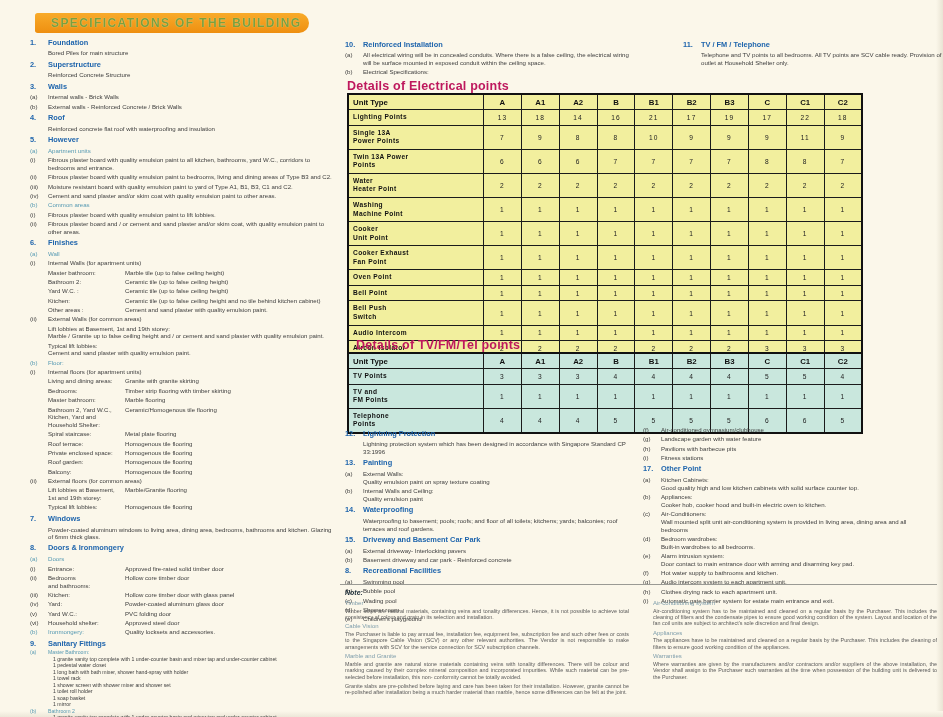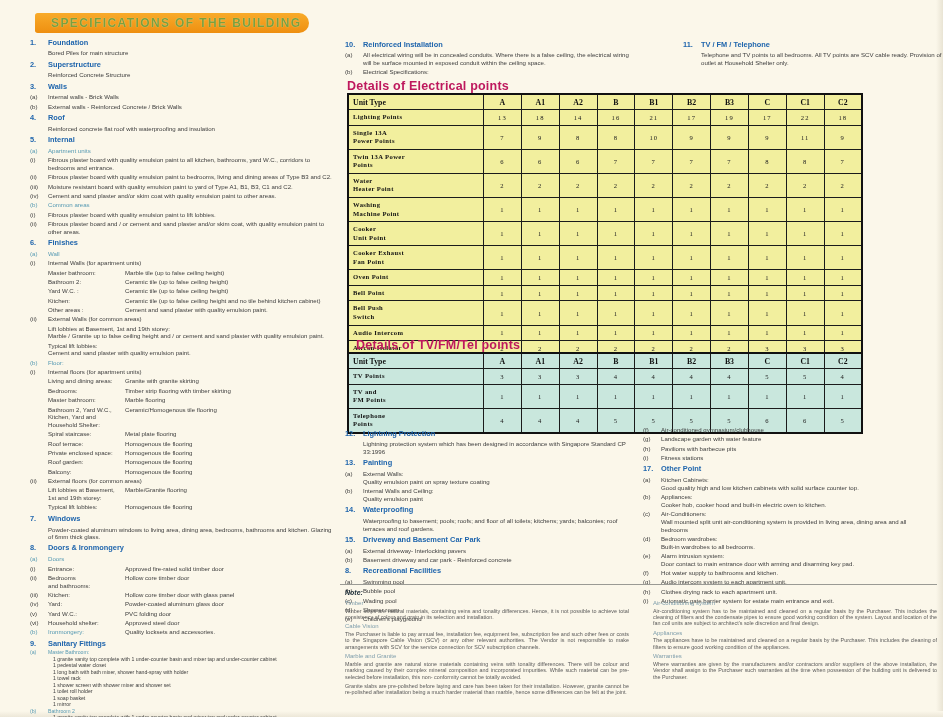--- a/index.html
+++ b/index.html
@@ -32,21 +32,21 @@
   .content.pair{display:flex;white-space:normal;}
   .lbl{flex:0 0 74px;white-space:pre-line;padding-right:3px;}
   .val{flex:1;}
   .teal{color:#579ab3;}
   .tight .row{font-size:5.2px;line-height:1.13;margin-bottom:.6px;}
   .row.li .content{padding-left:5px;max-width:255px;}
 
   
   .tbl-title{position:absolute;font-size:12.5px;font-weight:bold;color:#be185d;letter-spacing:.2px;}
   .tbl-host{position:absolute;width:516px;}
-  .tbl-host table{border-collapse:collapse;width:100%;table-layout:fixed;border:2px solid #111;font-family:Liberation Serif, serif;}
+  .tbl-host table{border-collapse:collapse;width:100%;table-layout:fixed;border:2px solid #111;}
   .tbl-host th,.tbl-host td{border:1px solid #1b1b1b;}
   .tbl-host th{font-size:7.8px;font-weight:bold;padding:2.5px 0;text-align:center;color:#111;}
   .tbl-host th.first{width:126px;text-align:left;padding:2.5px 4px;}
   .tbl-host td.c{text-align:center;font-size:6.6px;letter-spacing:1.1px;padding:1.5px 0;color:#222;}
   .tbl-host td.first{font-weight:bold;font-size:6.6px;letter-spacing:.4px;white-space:pre-line;
                      line-height:1.3;padding:3px 4px;color:#111;}
   .elec table{background:#f2ef9e;}
   .tv table{background:#c9e7dd;}
 
   
@@ -108,21 +108,21 @@
           <span class="sec-title">Roof</span>
         </div>
         <div class="row">
           <span class="tag"></span>
           <div class="content">Reinforced concrete flat roof with waterproofing and insulation</div>
         </div>
       </div>
       <div class="section">
         <div class="sec-head">
           <span class="sec-num">5.</span>
-          <span class="sec-title">Internal</span>
+          <span class="sec-title">However</span>
         </div>
         <div class="row">
           <span class="tag teal">(a)</span>
           <div class="content teal">Apartment units</div>
         </div>
         <div class="row">
           <span class="tag">(i)</span>
           <div class="content">Fibrous plaster board with quality emulsion paint to all kitchen, bathrooms, yard W.C., corridors to bedrooms and entrance.</div>
         </div>
         <div class="row">

